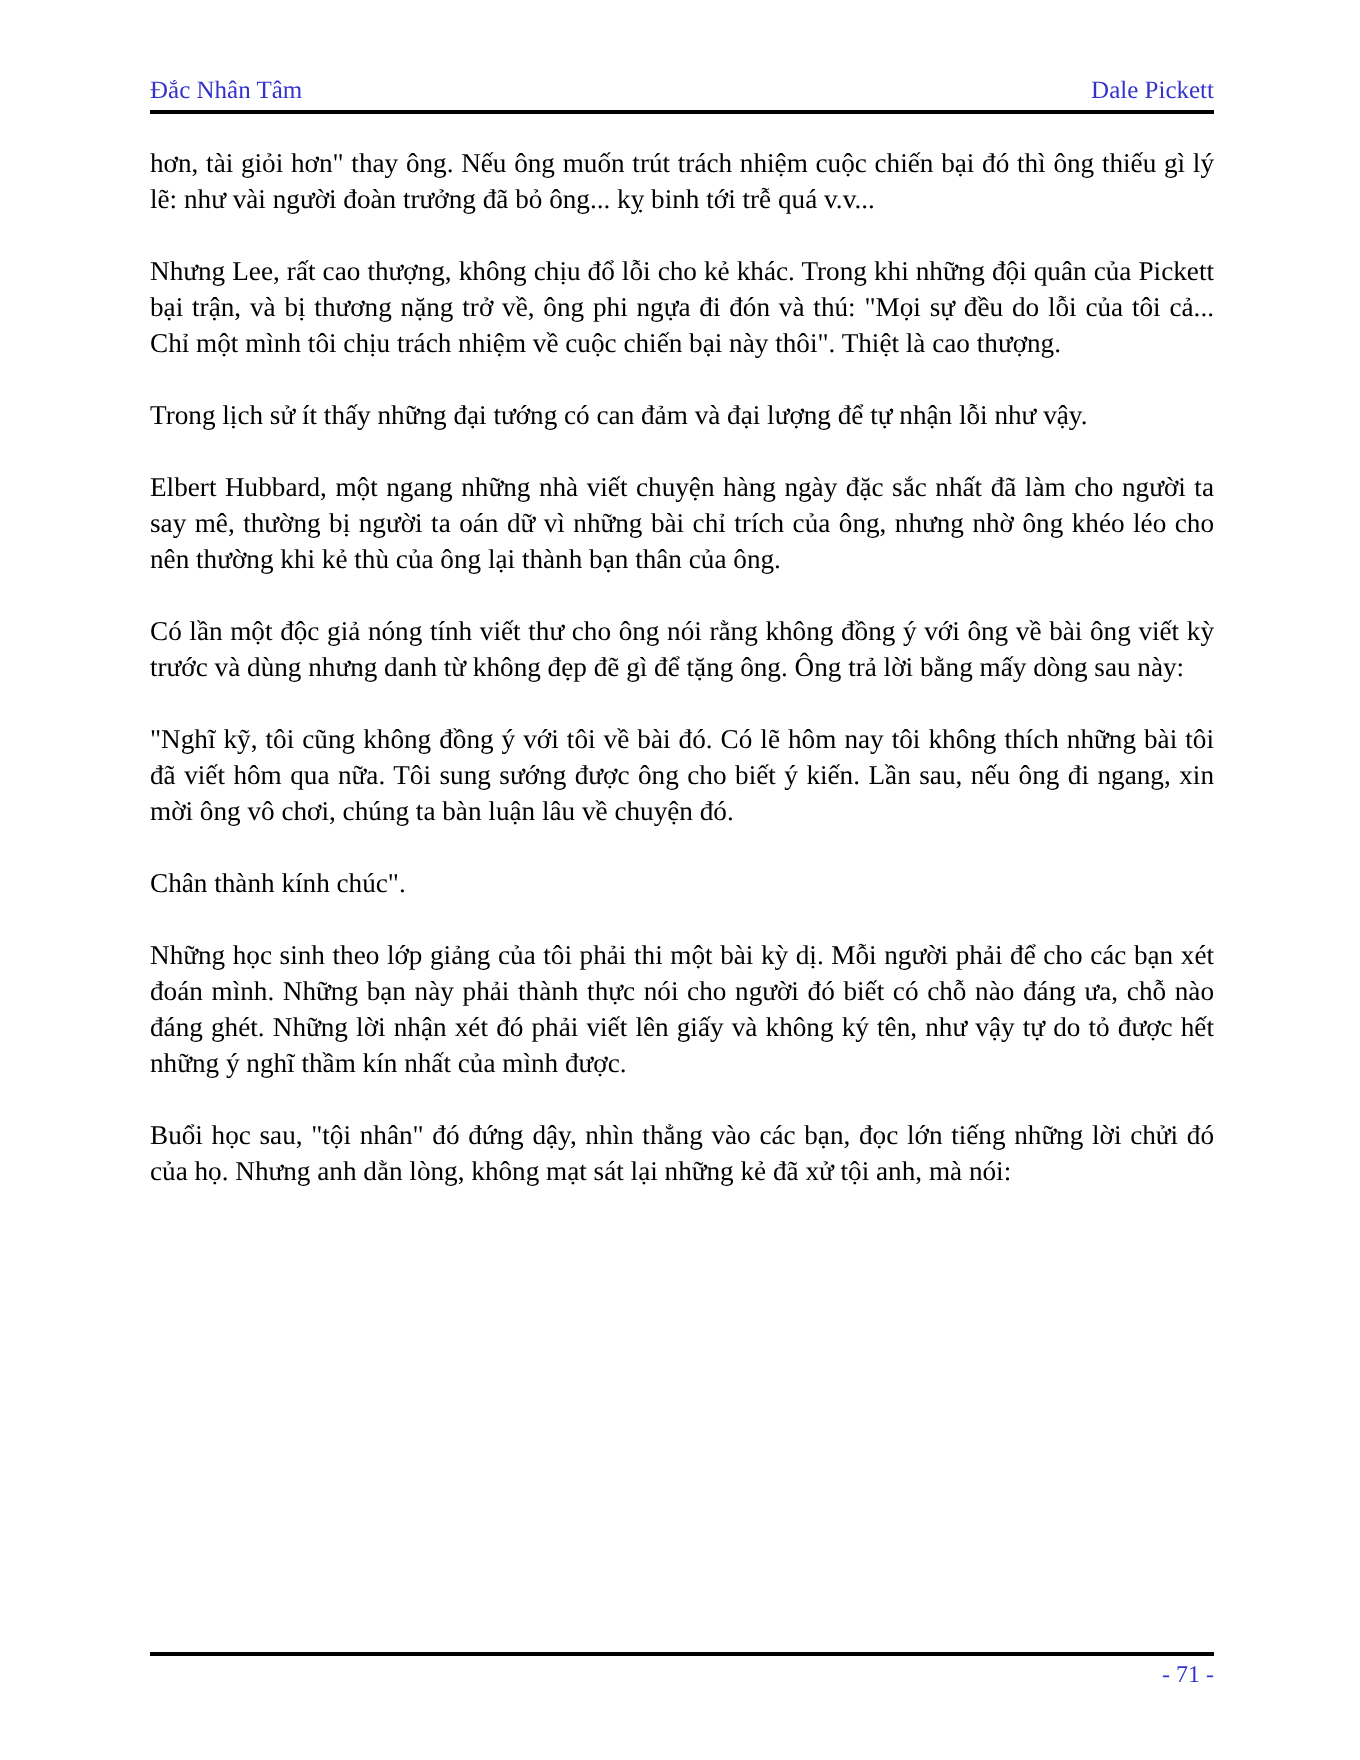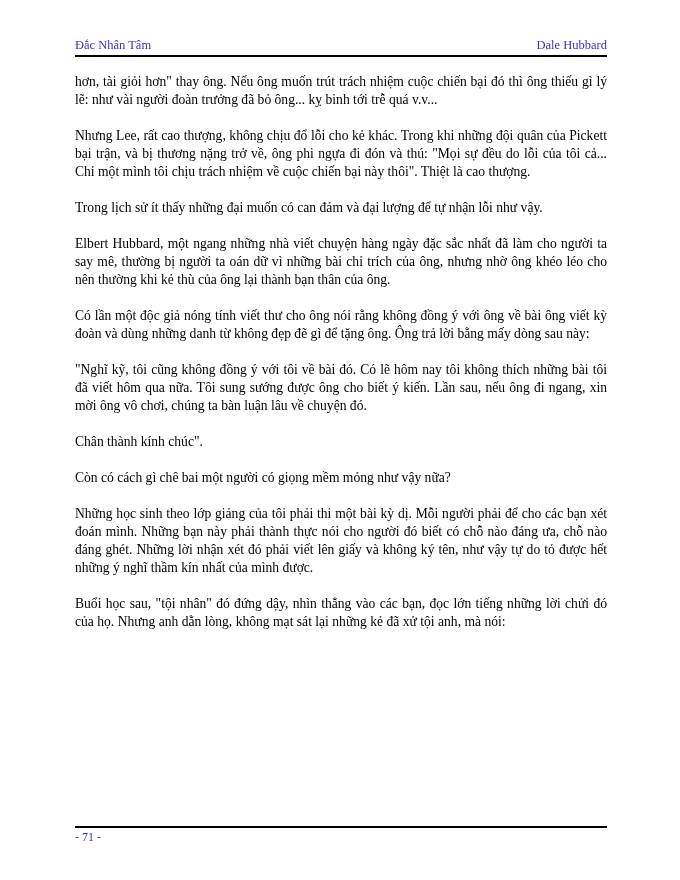--- a/index.html
+++ b/index.html
@@ -54,46 +54,45 @@
     left: 75px;
     width: 532px;
     height: 0;
     border-top: 2px solid #000000;
   }
   .footer {
     position: absolute;
     top: 830px;
     left: 75px;
     width: 532px;
-    text-align: left;
+    text-align: right;
     font-size: 12px;
     color: #3333cc;
   }
 </style>
 </head>
 <body>
 
 <div class="page">
 
   <div class="header">
     <span class="header-left">Đắc Nhân Tâm</span>
-    <span class="header-right">Dale Hubbard</span>
+    <span class="header-right">Dale Pickett</span>
   </div>
 
   <div class="header-rule"></div>
 
   <div class="content">
     <p>hơn, tài giỏi hơn" thay ông. Nếu ông muốn trút trách nhiệm cuộc chiến bại đó thì ông thiếu gì lý lẽ: như vài người đoàn trưởng đã bỏ ông... kỵ binh tới trễ quá v.v...</p>
     <p>Nhưng Lee, rất cao thượng, không chịu đổ lỗi cho kẻ khác. Trong khi những đội quân của Pickett bại trận, và bị thương nặng trở về, ông phi ngựa đi đón và thú: "Mọi sự đều do lỗi của tôi cả... Chỉ một mình tôi chịu trách nhiệm về cuộc chiến bại này thôi". Thiệt là cao thượng.</p>
-    <p>Trong lịch sử ít thấy những đại muốn có can đảm và đại lượng để tự nhận lỗi như vậy.</p>
+    <p>Trong lịch sử ít thấy những đại tướng có can đảm và đại lượng để tự nhận lỗi như vậy.</p>
     <p>Elbert Hubbard, một ngang những nhà viết chuyện hàng ngày đặc sắc nhất đã làm cho người ta say mê, thường bị người ta oán dữ vì những bài chỉ trích của ông, nhưng nhờ ông khéo léo cho nên thường khi kẻ thù của ông lại thành bạn thân của ông.</p>
-    <p>Có lần một độc giả nóng tính viết thư cho ông nói rằng không đồng ý với ông về bài ông viết kỳ đoàn và dùng những danh từ không đẹp đẽ gì để tặng ông. Ông trả lời bằng mấy dòng sau này:</p>
+    <p>Có lần một độc giả nóng tính viết thư cho ông nói rằng không đồng ý với ông về bài ông viết kỳ trước và dùng nhưng danh từ không đẹp đẽ gì để tặng ông. Ông trả lời bằng mấy dòng sau này:</p>
     <p>"Nghĩ kỹ, tôi cũng không đồng ý với tôi về bài đó. Có lẽ hôm nay tôi không thích những bài tôi đã viết hôm qua nữa. Tôi sung sướng được ông cho biết ý kiến. Lần sau, nếu ông đi ngang, xin mời ông vô chơi, chúng ta bàn luận lâu về chuyện đó.</p>
     <p>Chân thành kính chúc".</p>
-    <p>Còn có cách gì chê bai một người có giọng mềm mỏng như vậy nữa?</p>
     <p>Những học sinh theo lớp giảng của tôi phải thi một bài kỳ dị. Mỗi người phải để cho các bạn xét đoán mình. Những bạn này phải thành thực nói cho người đó biết có chỗ nào đáng ưa, chỗ nào đáng ghét. Những lời nhận xét đó phải viết lên giấy và không ký tên, như vậy tự do tỏ được hết những ý nghĩ thầm kín nhất của mình được.</p>
     <p>Buổi học sau, "tội nhân" đó đứng dậy, nhìn thẳng vào các bạn, đọc lớn tiếng những lời chửi đó của họ. Nhưng anh dằn lòng, không mạt sát lại những kẻ đã xử tội anh, mà nói:</p>
   </div>
 
   <div class="footer-rule"></div>
 
   <div class="footer">
     <span>- 71 -</span>
   </div>
 

